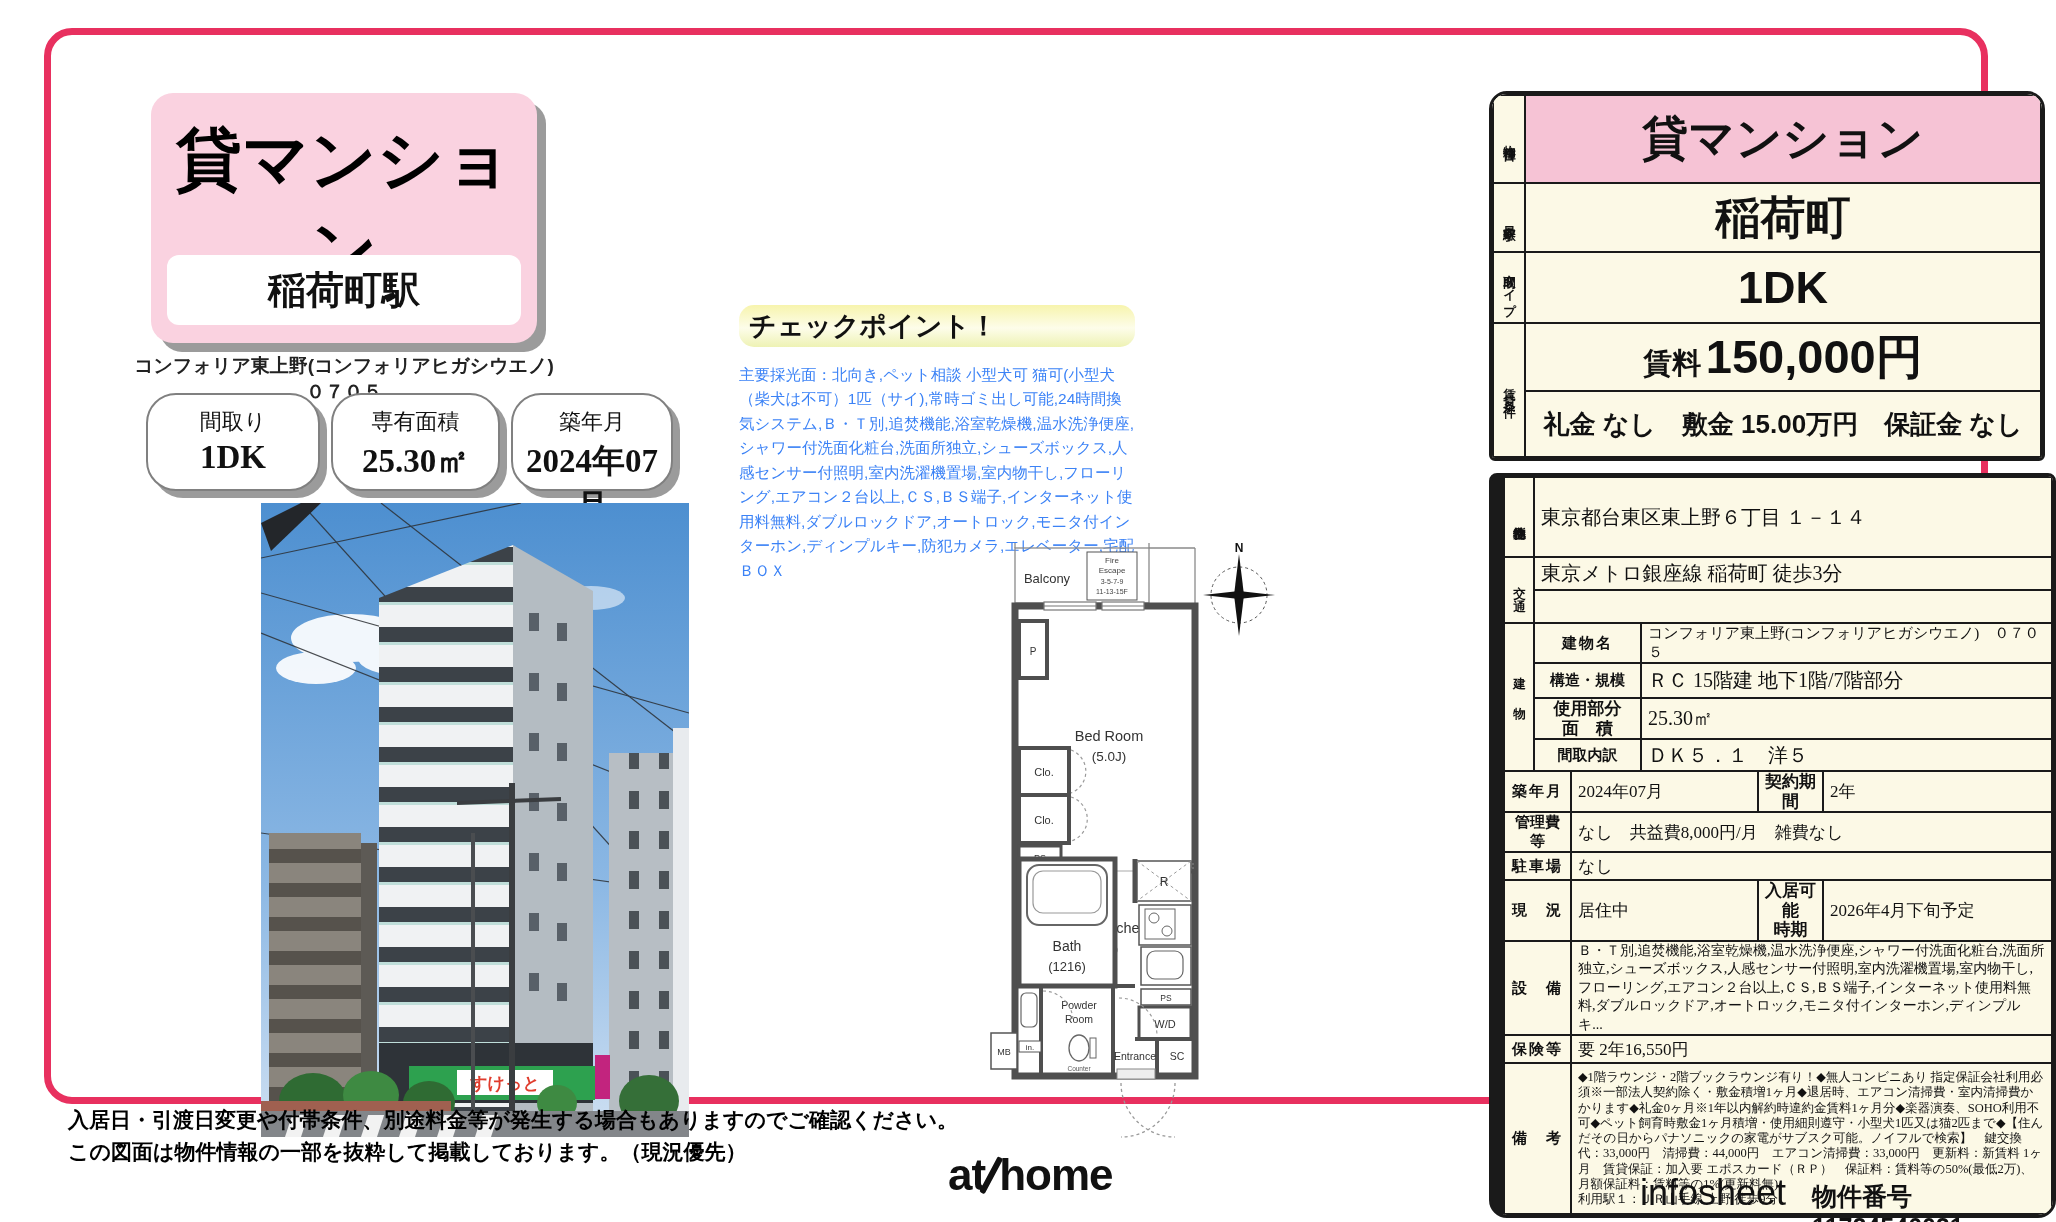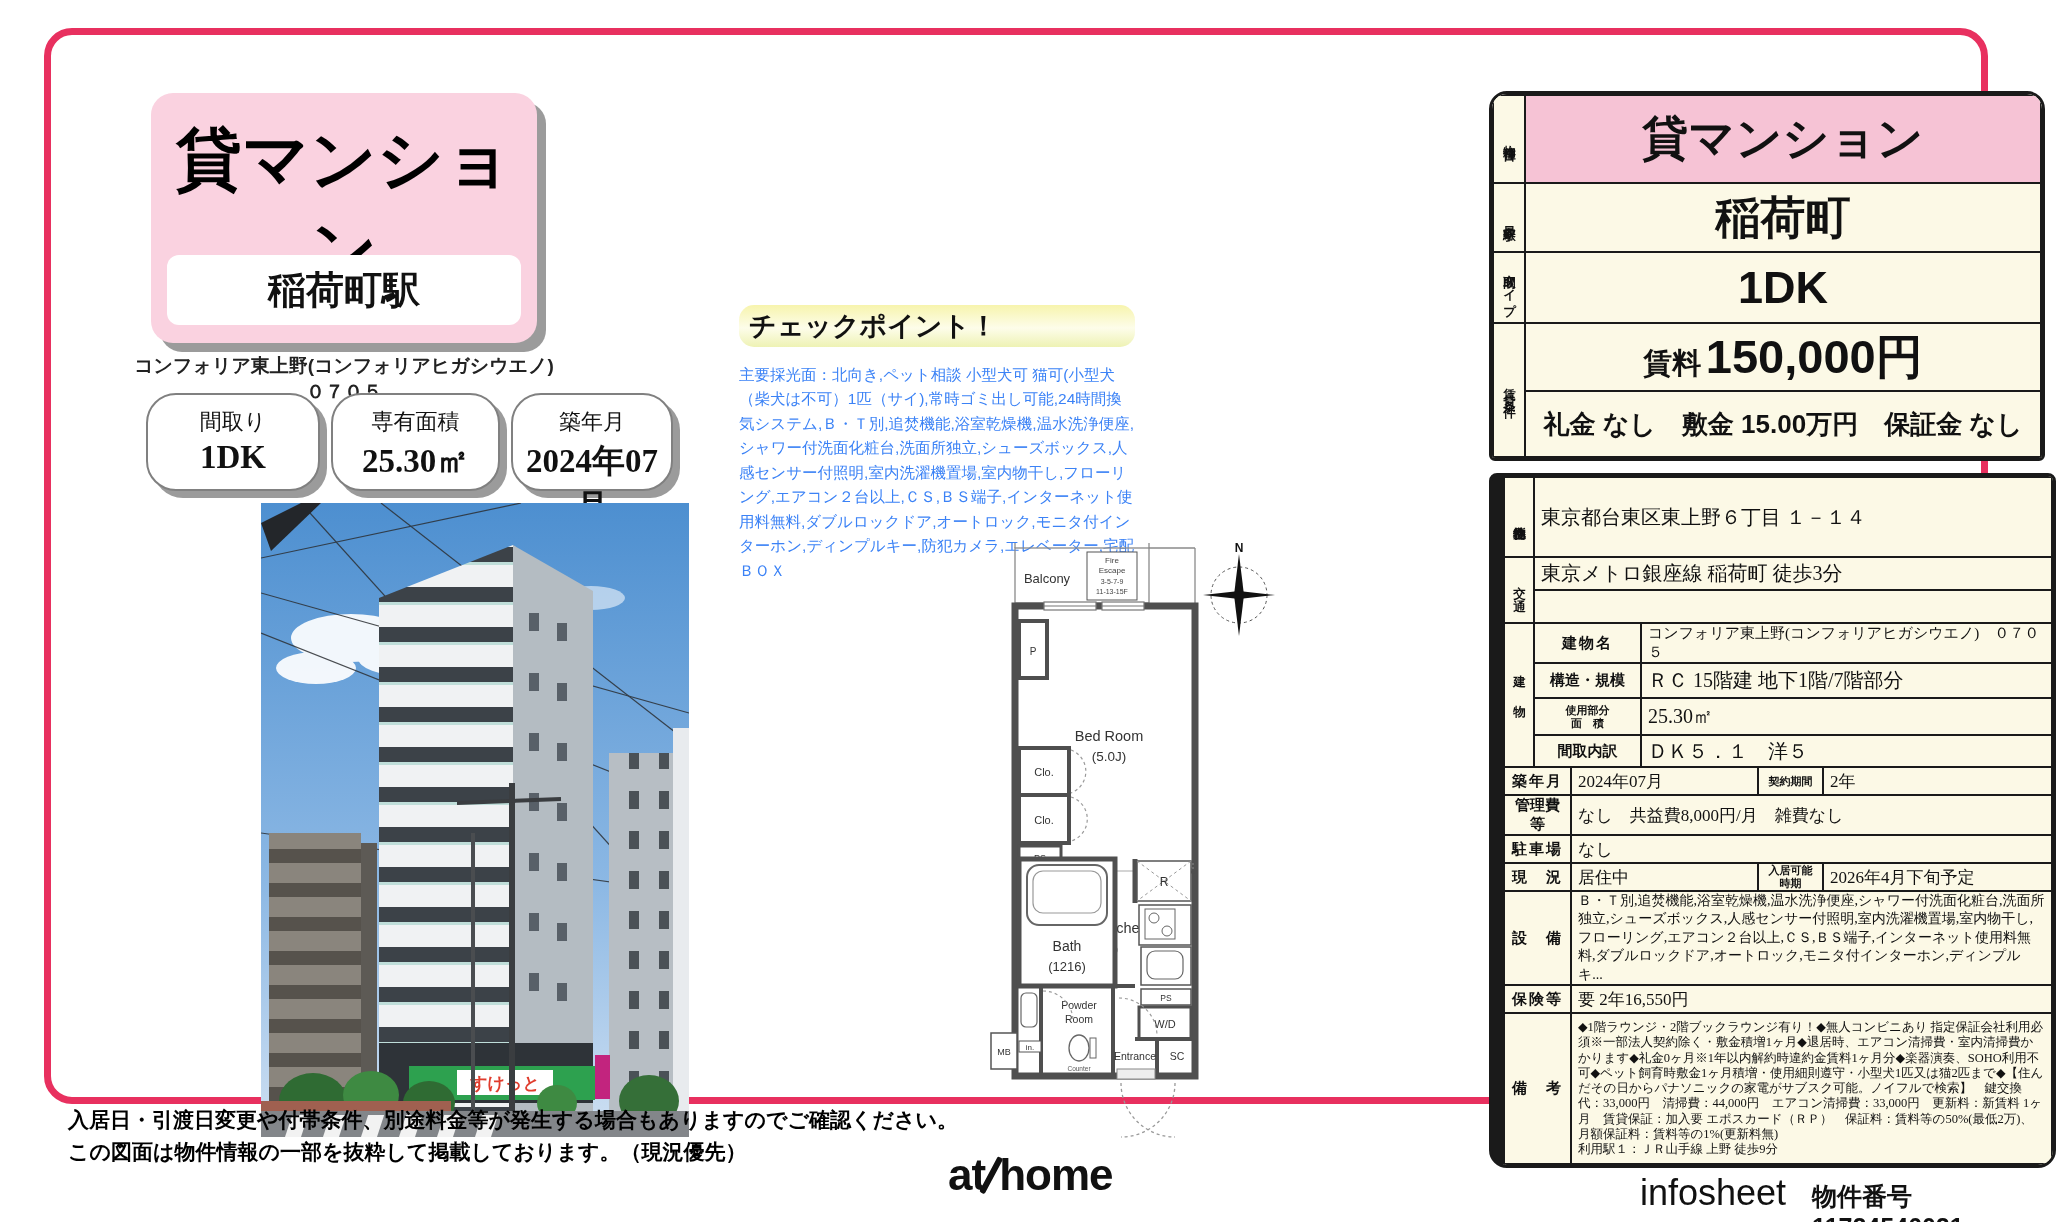--- a/index.html
+++ b/index.html
@@ -40,21 +40,21 @@
   td{border:2px solid #1a1a1a;padding:0 6px;overflow:hidden;background:#fcf9e6;vertical-align:middle;}
   .vlab{writing-mode:vertical-rl;text-orientation:upright;text-align:center;font-weight:bold;
         font-size:12.5px;padding:2px 0;line-height:1.05;}
   .ls2{letter-spacing:2px;} .ls6{letter-spacing:6px;} .ls14{letter-spacing:14px;} .ls30{letter-spacing:30px;}
   .pinkcell{background:#f6c3d5;text-align:center;font-size:46px;font-weight:bold;}
   .bigval{text-align:center;font-size:45px;font-weight:bold;}
   .rentcell{text-align:center;font-weight:bold;}
   .rentcell .rl{font-size:29px;} .rentcell .ra{font-size:47px;}
   .depcell{text-align:center;font-size:26px;font-weight:bold;}
   .hlab{font-weight:bold;font-size:15px;text-align:center;letter-spacing:2px;}
-  .hlab.sm{font-size:11px;letter-spacing:0;line-height:1.15;}
+  .hlab.sm{font-size:17px;letter-spacing:0;line-height:1.15;}
   .val{font-family:"Liberation Serif","DejaVu Serif",serif;font-size:17px;}
   .val.big{font-size:20px;}
   .val.med{font-size:15px;}
   .val.equip{font-size:14px;line-height:1.32;}
   .val.note{font-size:12.5px;line-height:1.22;}
   .pre{white-space:pre-line;}
 
   
   .foot-left{position:absolute;left:68px;top:1104px;font-size:21px;font-weight:bold;line-height:1.5;color:#000;}
   .logo{position:absolute;left:948px;top:1150px;font-size:44px;font-weight:bold;letter-spacing:-1px;color:#111;}

